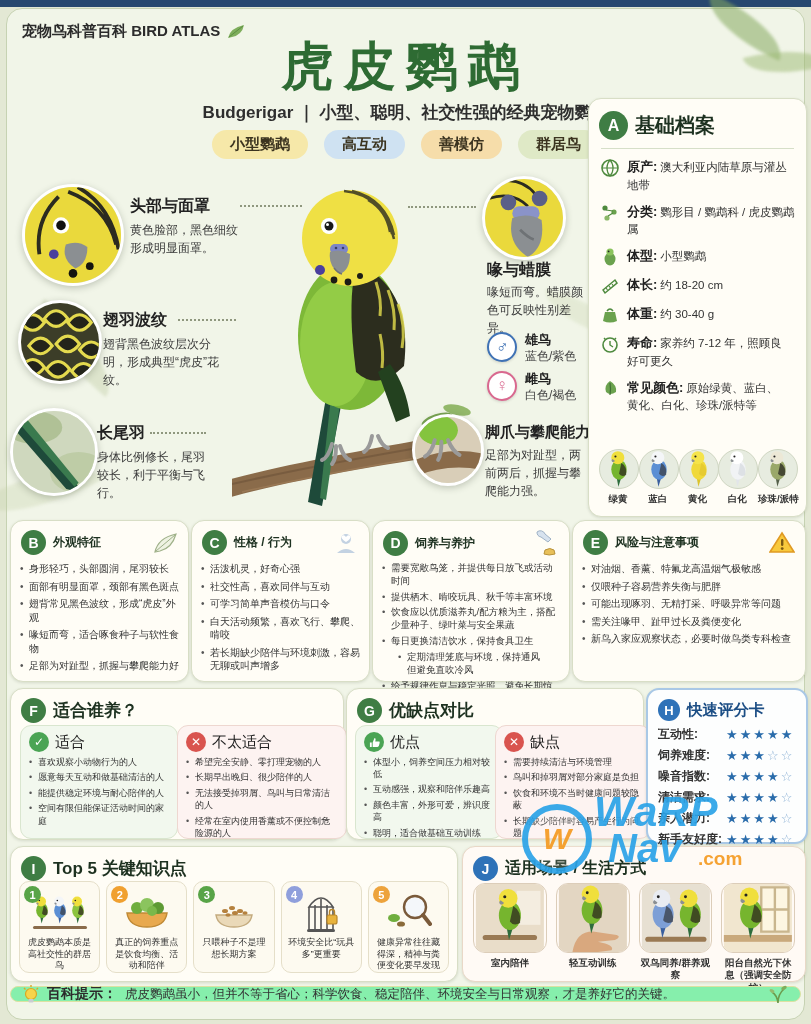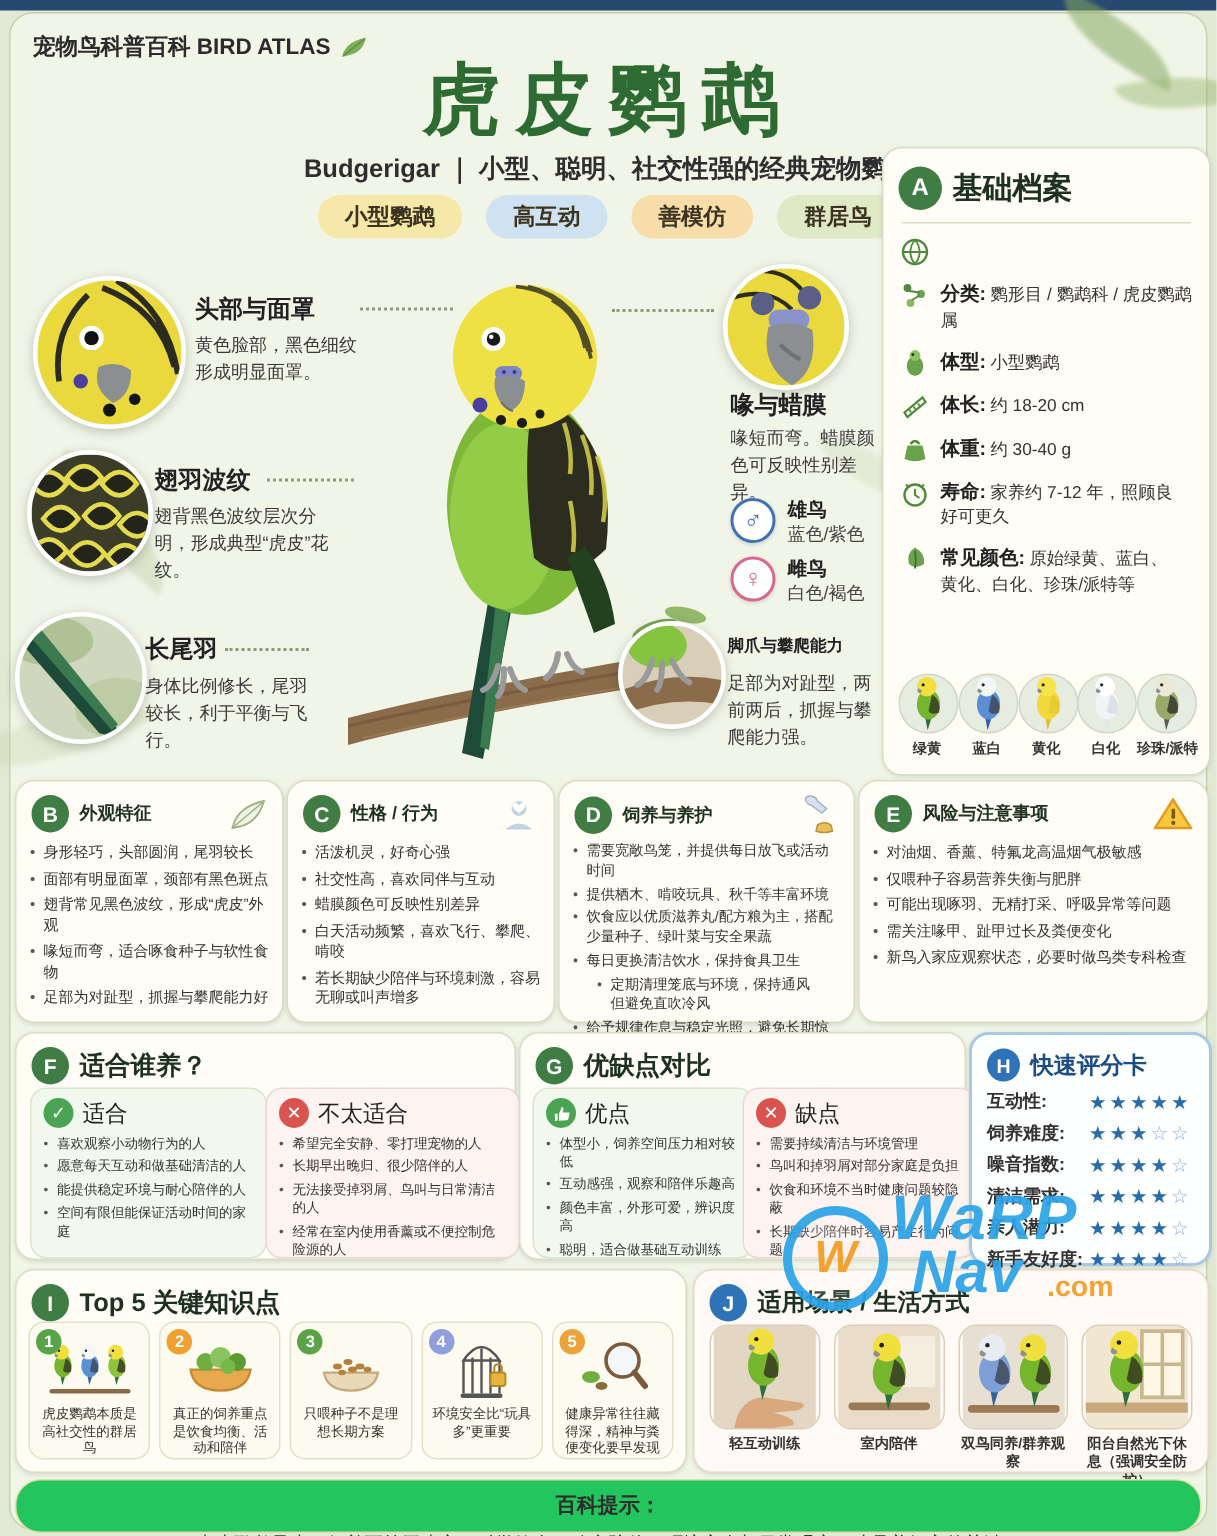--- a/index.html
+++ b/index.html
@@ -79,22 +79,22 @@
   .t5 .ico{height:42px;margin-top:6px;display:flex;align-items:center;justify-content:center;}
   .t5 .cap{font-size:9px;color:#333;line-height:1.3;margin-top:3px;padding:0 2px;}
   
   .jcard{background:#fffaf5;border:1px solid #e9d8c7;}
   .scwrap{position:absolute;left:10px;right:10px;top:36px;display:flex;gap:9px;}
   .scene{flex:1;text-align:center;}
   .scene .ph{height:68px;border-radius:12px;overflow:hidden;border:1px solid #dccdb9;}
   .scene .ph svg{display:block;width:100%;height:100%;}
   .scene .cap{font-size:9.5px;font-weight:700;color:#333;line-height:1.3;margin-top:4px;}
   
-  .footer{left:10px;top:986px;width:791px;height:36px;background:#22c55e;border:1px solid #dce2a2;
-    border-radius:17px;display:flex;align-items:center;gap:8px;padding:0 12px;box-sizing:border-box;flex-direction:column;}
+  .footer{left:10px;top:986px;width:791px;height:16px;background:#86efac;border:1px solid #dce2a2;
+    border-radius:17px;display:flex;align-items:center;gap:8px;padding:0 12px;box-sizing:border-box;}
   .ftlabel{font-size:14px;font-weight:800;color:#2c2c2c;white-space:nowrap;}
   .fttext{font-size:12.5px;color:#333;white-space:nowrap;}
   
   .wm{left:516px;top:792px;width:280px;height:96px;pointer-events:none;opacity:.92;z-index:60;}
   .wm .ring{position:absolute;left:6px;top:12px;width:58px;height:58px;border-radius:50%;border:6px solid #2ba3e8;
     display:flex;align-items:center;justify-content:center;background:rgba(255,255,255,.15);}
   .wm .ring span{font-size:30px;font-weight:800;font-style:italic;color:#f59b22;}
   .wm .l1{position:absolute;left:78px;top:-4px;font-size:42px;font-weight:800;font-style:italic;color:#2ba3e8;letter-spacing:1px;}
   .wm .l2{position:absolute;left:92px;top:34px;font-size:40px;font-weight:800;font-style:italic;color:#2ba3e8;}
   .wm .l3{position:absolute;left:182px;top:56px;font-size:19px;font-weight:800;color:#f59b22;text-align:right;}
@@ -252,35 +252,36 @@
 </div>
 
 <div class="abs cphoto z3" style="left:412px;top:414px;width:66px;height:66px;">
   <svg viewBox="0 0 40 40">
       <rect width="40" height="40" fill="#d9ceb8"></rect>
     <path d="M0 26 q20 -8 40 -4 l0 10 q-20 -4 -40 4z" fill="#8a6b4a"></path>
     <ellipse cx="14" cy="8" rx="12" ry="9" fill="#84c43e"></ellipse>
     <path d="M12 14 q-2 8 -6 10 M16 15 q0 8 -2 11 M20 14 q3 7 7 9" stroke="#9a9a9a" stroke-width="2.4" fill="none" stroke-linecap="round"></path>
   </svg>
 </div>
-<div class="abs ctitle z3" style="left:485px;top:423px;font-size:11px;">脚爪与攀爬能力</div>
+<div class="abs ctitle z3" style="left:485px;top:423px;font-size:15px;">脚爪与攀爬能力</div>
 <div class="abs cdesc z3" style="left:485px;top:446px;width:100px;">足部为对趾型，两前两后，抓握与攀爬能力强。</div>
 
 <div class="abs card z3" style="left:588px;top:98px;width:217px;height:417px;">
   <div class="phead" style="padding-top:12px;">
     <div class="lc" style="width:29px;height:29px;min-width:29px;font-size:16px;">A</div>
     <div class="ptitle" style="font-size:20px;">基础档案</div>
   </div>
   <div style="height:1px;background:#d6dfc8;margin:5px 12px 9px 12px;"></div>
   <div style="padding:0 11px;">
     <div class="a-row">
       <svg class="a-ic" viewBox="0 0 20 20">
           <circle cx="10" cy="10" r="8" fill="none" stroke="#4e8a3e" stroke-width="1.6"></circle>
           <path d="M2 10 h16 M10 2 a12 12 0 0 1 0 16 M10 2 a12 12 0 0 0 0 16" stroke="#4e8a3e" stroke-width="1.2" fill="none"></path>
         </svg>
+      <div class="a-text"><span class="a-label">原产:</span><span>澳大利亚内陆草原与灌丛地带</span></div>
     </div>
     <div class="a-row">
       <svg class="a-ic" viewBox="0 0 20 20">
           <circle cx="5" cy="5" r="2.6" fill="#4e8a3e"></circle>
           <circle cx="14" cy="9" r="2.6" fill="#6ba24e"></circle>
           <circle cx="7" cy="15" r="2.6" fill="#8bb868"></circle>
           <path d="M6 7 L13 8 M8 13 L13 10" stroke="#4e8a3e" stroke-width="1.2"></path>
         </svg>
       <div class="a-text"><span class="a-label">分类:</span><span>鹦形目 / 鹦鹉科 / 虎皮鹦鹉属</span></div>
     </div>
@@ -390,21 +391,21 @@
     <div class="ptitle">性格 / 行为</div>
     <svg class="hicon" width="26" height="24" viewBox="0 0 26 24">
         <circle cx="13" cy="8" r="5" fill="#c3d2e2"></circle>
         <path d="M4 22 q9 -8 18 0 z" fill="#c3d2e2"></path>
         <path d="M13 6 q2 -3 4 -1 q2 2 -4 6 q-6 -4 -4 -6 q2 -2 4 1z" fill="#fff"></path>
       </svg>
   </div>
   <ul class="blist">
     <li>活泼机灵，好奇心强</li>
     <li>社交性高，喜欢同伴与互动</li>
-    <li>蜡膜颜色可反映性别差异</li>
+    <li>可学习简单声音模仿与口令</li>
     <li>白天活动频繁，喜欢飞行、攀爬、啃咬</li>
     <li>若长期缺少陪伴与环境刺激，容易无聊或叫声增多</li>
   </ul>
 </div>
 
 <div class="abs card z3" style="left:372px;top:520px;width:196px;height:160px;">
   <div class="phead">
     <div class="lc">D</div>
     <div class="ptitle">饲养与养护</div>
     <svg class="hicon" width="30" height="26" viewBox="0 0 30 26">
@@ -622,41 +623,41 @@
 
 <div class="abs card jcard z3" style="left:462px;top:846px;width:342px;height:134px;">
   <div class="phead" style="padding-bottom:0;">
     <div class="lc blue">J</div>
     <div class="ptitle" style="font-size:16px;">适用场景 / 生活方式</div>
   </div>
   <div class="scwrap">
     <div class="scene">
       <div class="ph">
           <svg viewBox="0 0 40 40">
-        <rect width="40" height="40" fill="#e3d6c2"></rect>
-        <path d="M8 40 q2 -12 12 -12 l14 2 q3 1 -1 3 l-10 1 q10 2 8 5 l-8 1z" fill="#d9a87e"></path>
-        <g style="--head:#f0df3c;--body:#76b52e;--wing:#33321f;--tail:#2e6d3c">
-              <use href="#mb" x="10" y="0" width="19" height="30"></use>
-            </g>
-      </svg>
-        </div>
-      <div class="cap">轻互动训练</div>
-    </div>
-    <div class="scene">
-      <div class="ph">
-          <svg viewBox="0 0 40 40">
         <rect width="40" height="40" fill="#e9ddc9"></rect>
             <rect x="24" y="4" width="14" height="20" fill="#f4ede0"></rect>
         <rect x="4" y="30" width="32" height="3" rx="1.5" fill="#9a7a54"></rect>
         <g style="--head:#f0df3c;--body:#76b52e;--wing:#33321f;--tail:#2e6d3c">
               <use href="#mb" x="10" y="2" width="20" height="32"></use>
             </g>
       </svg>
         </div>
       <div class="cap">室内陪伴</div>
+    </div>
+    <div class="scene">
+      <div class="ph">
+          <svg viewBox="0 0 40 40">
+        <rect width="40" height="40" fill="#e3d6c2"></rect>
+        <path d="M8 40 q2 -12 12 -12 l14 2 q3 1 -1 3 l-10 1 q10 2 8 5 l-8 1z" fill="#d9a87e"></path>
+        <g style="--head:#f0df3c;--body:#76b52e;--wing:#33321f;--tail:#2e6d3c">
+              <use href="#mb" x="10" y="0" width="19" height="30"></use>
+            </g>
+      </svg>
+        </div>
+      <div class="cap">轻互动训练</div>
     </div>
     <div class="scene">
       <div class="ph">
           <svg viewBox="0 0 40 40">
         <rect width="40" height="40" fill="#e7e0d2"></rect>
             <rect x="2" y="31" width="36" height="3" rx="1.5" fill="#9a7a54"></rect>
         <g style="--head:#e9ecf2;--body:#7d9fd6;--wing:#3c4450;--tail:#3a5f9e">
               <use href="#mb" x="3" y="2" width="19" height="31"></use>
             </g>
         <g style="--head:#f0df3c;--body:#76b52e;--wing:#33321f;--tail:#2e6d3c">

